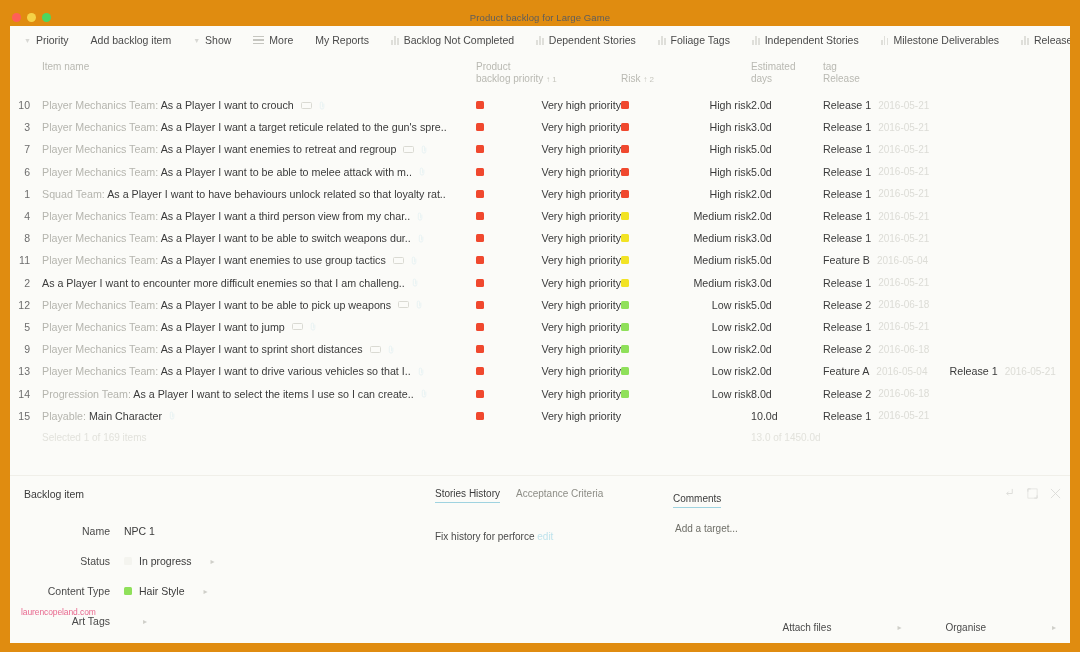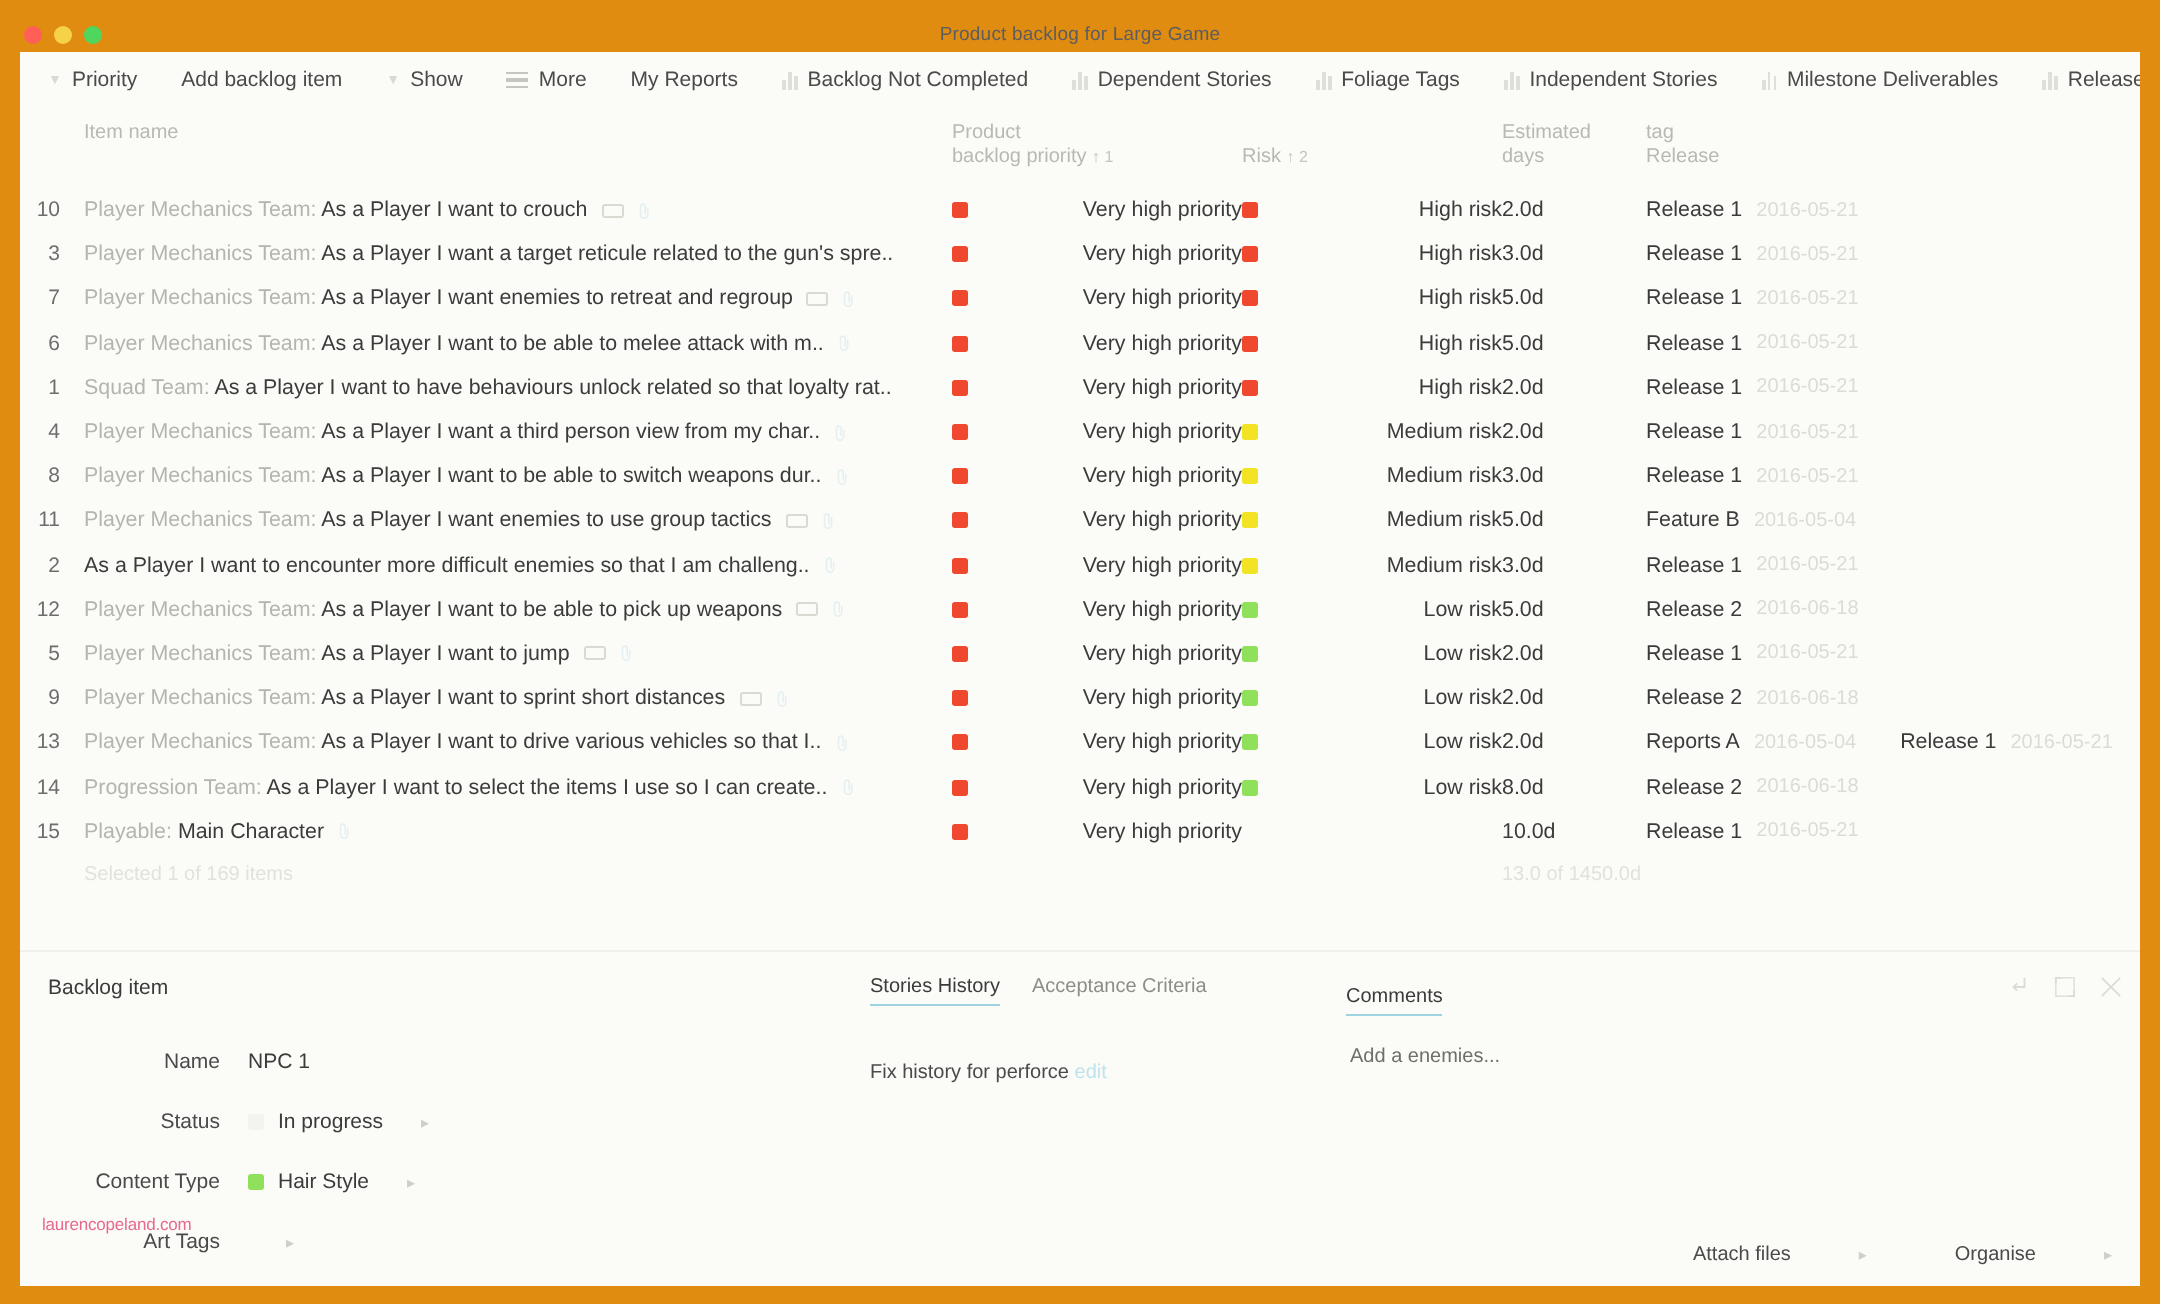--- a/index.html
+++ b/index.html
@@ -118,21 +118,21 @@
 
   .det-right { position: absolute; left: 663px; top: 12px; width: 300px; }
   .cm-title { font-size: 10px; color: #3b3b3b; padding-bottom: 3px; border-bottom: 1.5px solid #9fd3e0; display: inline-block; }
   .cm-add { margin-top: 15px; margin-left: 2px; font-size: 10px; color: #6f6f68; }
 
   .det-icons { position: absolute; right: 9px; top: 12px; display: flex; gap: 12px; align-items: center; }
   .dicon { width: 11px; height: 11px; opacity: .28; }
 
   .det-foot { position: absolute; right: 14px; bottom: 10px; display: flex; gap: 44px; font-size: 10px; color: #4a4a4a; }
   .det-foot .fcaret { margin-left: 34px; }
-  .foot-item { display: flex; align-items: center; }
+  .foot-item { display: flex; align-items: center; gap: 32px; }
 
   .watermark {
     position: absolute; left: 11px; bottom: 26px;
     font-size: 8.5px; color: #e8698f; letter-spacing: -.1px;
   }
 </style>
 </head>
 <body>
 
 <div class="frame">
@@ -547,21 +547,21 @@
             <span class="swatch" style="background:#f0482e"></span>
             <span>Very high priority</span>
           </div>
           <div class="col-risk cell-flex">
             <span class="swatch" style="background:#8fe05a"></span>
             <span>Low risk</span>
           </div>
           <div class="col-days">2.0d</div>
           <div class="col-rel" style="display:flex;gap:22px">
             <span class="reltag">
-              <span class="relname">Reports A</span>
+              <span class="relname">Feature A</span>
               <span class="reldate">2016-05-04</span>
             </span>
             <span class="reltag">
               <span class="relname">Release 1</span>
               <span class="reldate">2016-05-21</span>
             </span>
           </div>
         </div>
         <div class="row">
           <div class="col-idx">14</div>
@@ -664,21 +664,21 @@
           <div class="tab">Acceptance Criteria</div>
         </div>
       <div class="hist">
         <span>Fix history for perforce</span>
         <span class="editlink">edit</span>
       </div>
     </div>
 
     <div class="det-right">
       <div class="cm-title">Comments</div>
-      <div class="cm-add">Add a enemies...</div>
+      <div class="cm-add">Add a target...</div>
     </div>
 
     <div class="det-icons">
       <svg class="dicon" viewBox="0 0 12 12">
         <path d="M9 1v5H3M5 4L3 6l2 2" fill="none" stroke="#8a8a84" stroke-width="1"></path>
       </svg>
       <svg class="dicon" viewBox="0 0 12 12">
         <path d="M1 4V1h3M11 8v3H8" fill="none" stroke="#8a8a84" stroke-width="1"></path>
         <rect x="1" y="1" width="10" height="10" fill="none" stroke="#8a8a84" stroke-width=".7"></rect>
       </svg>

